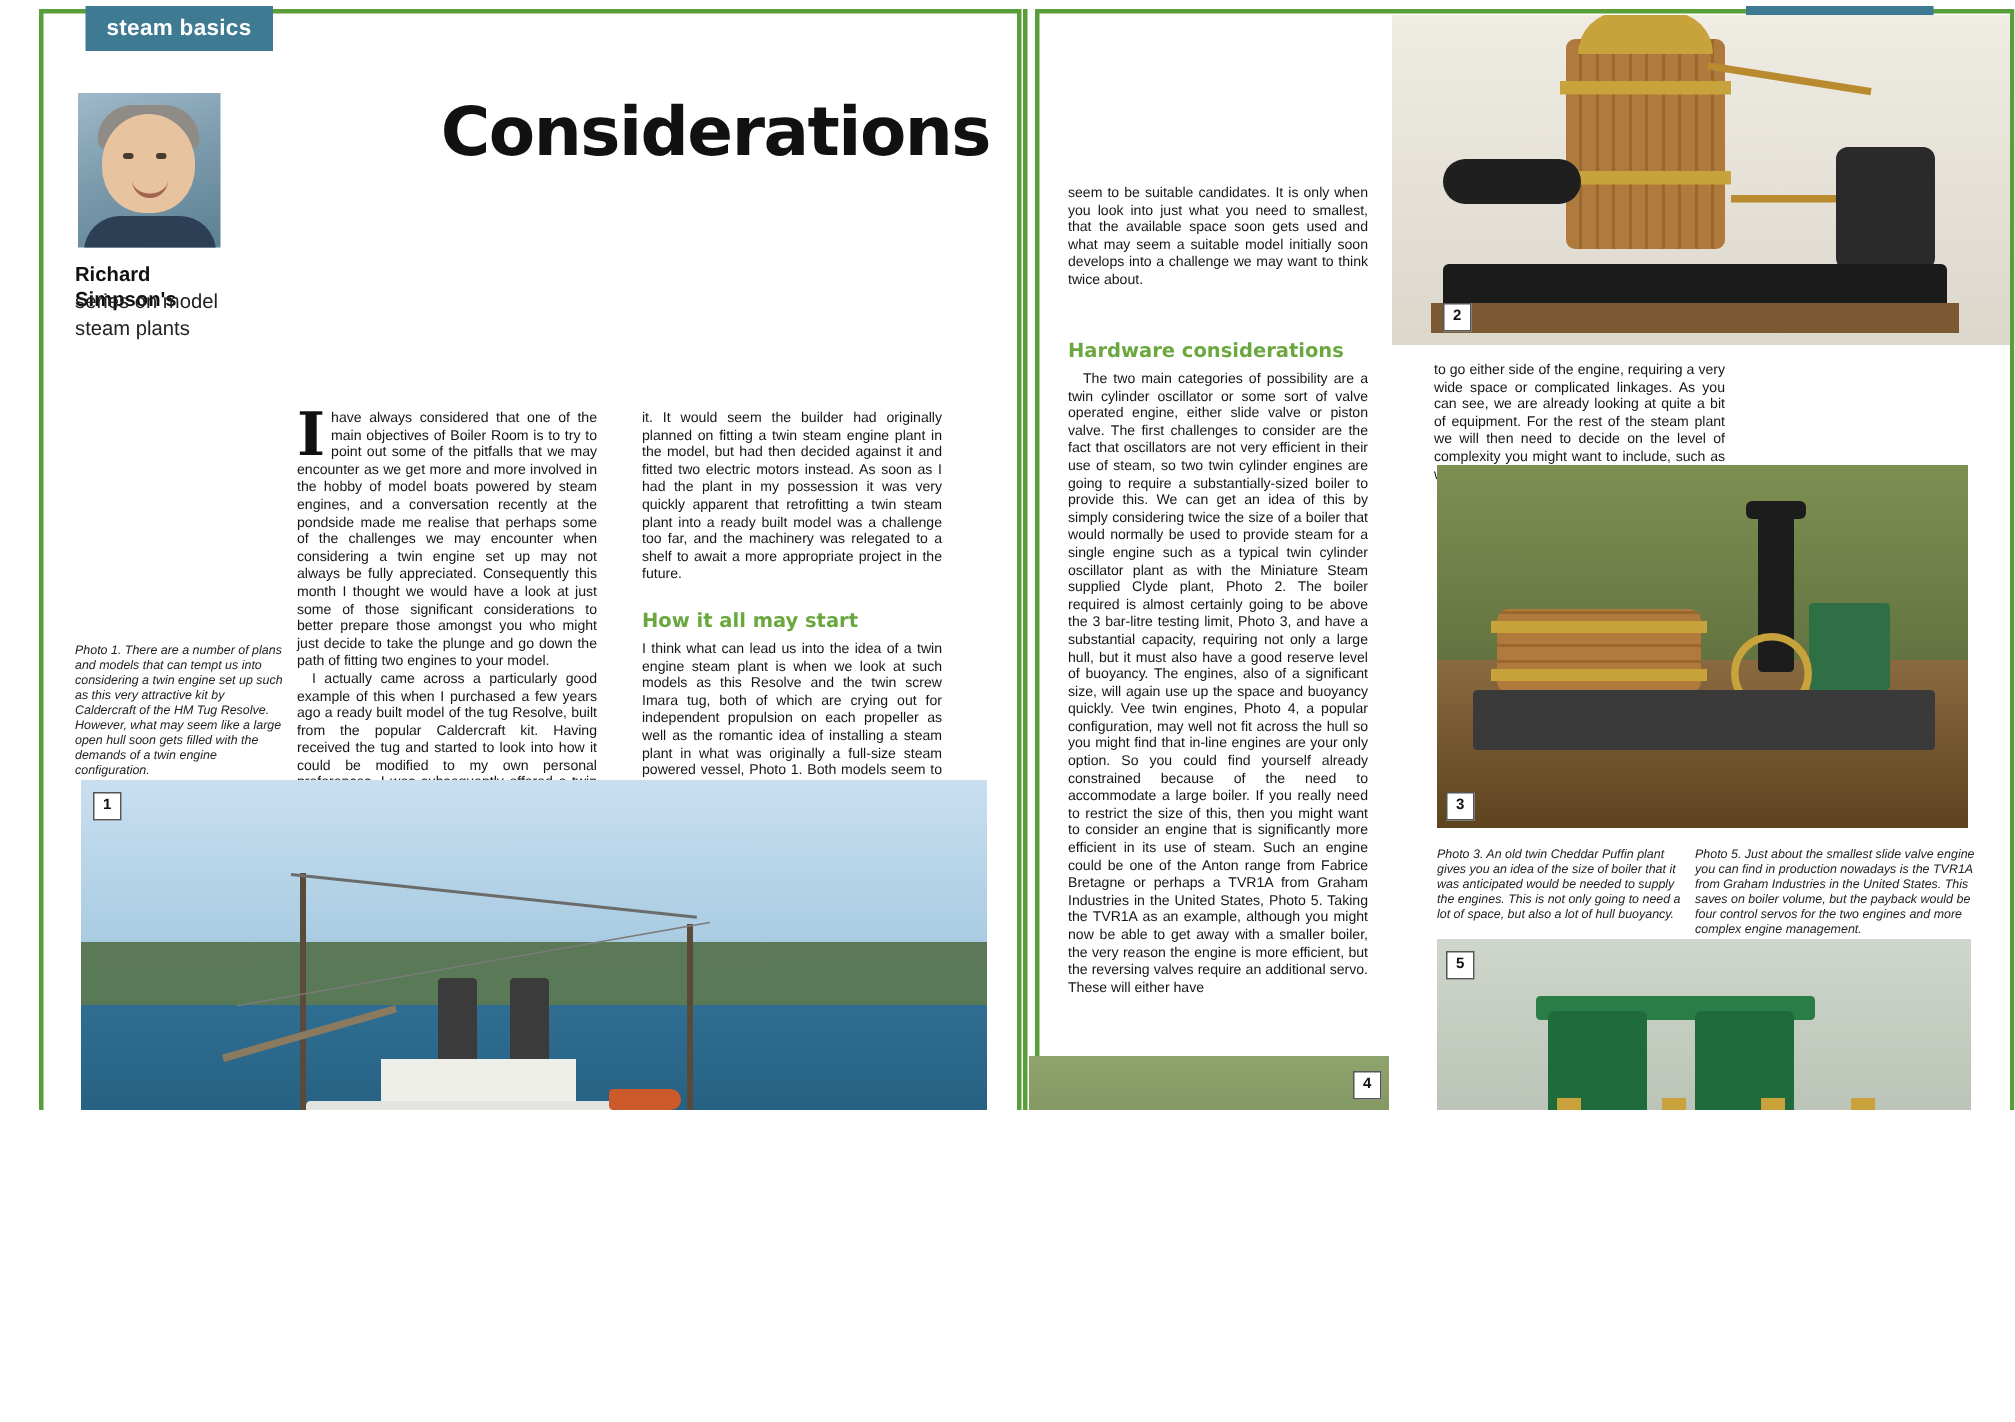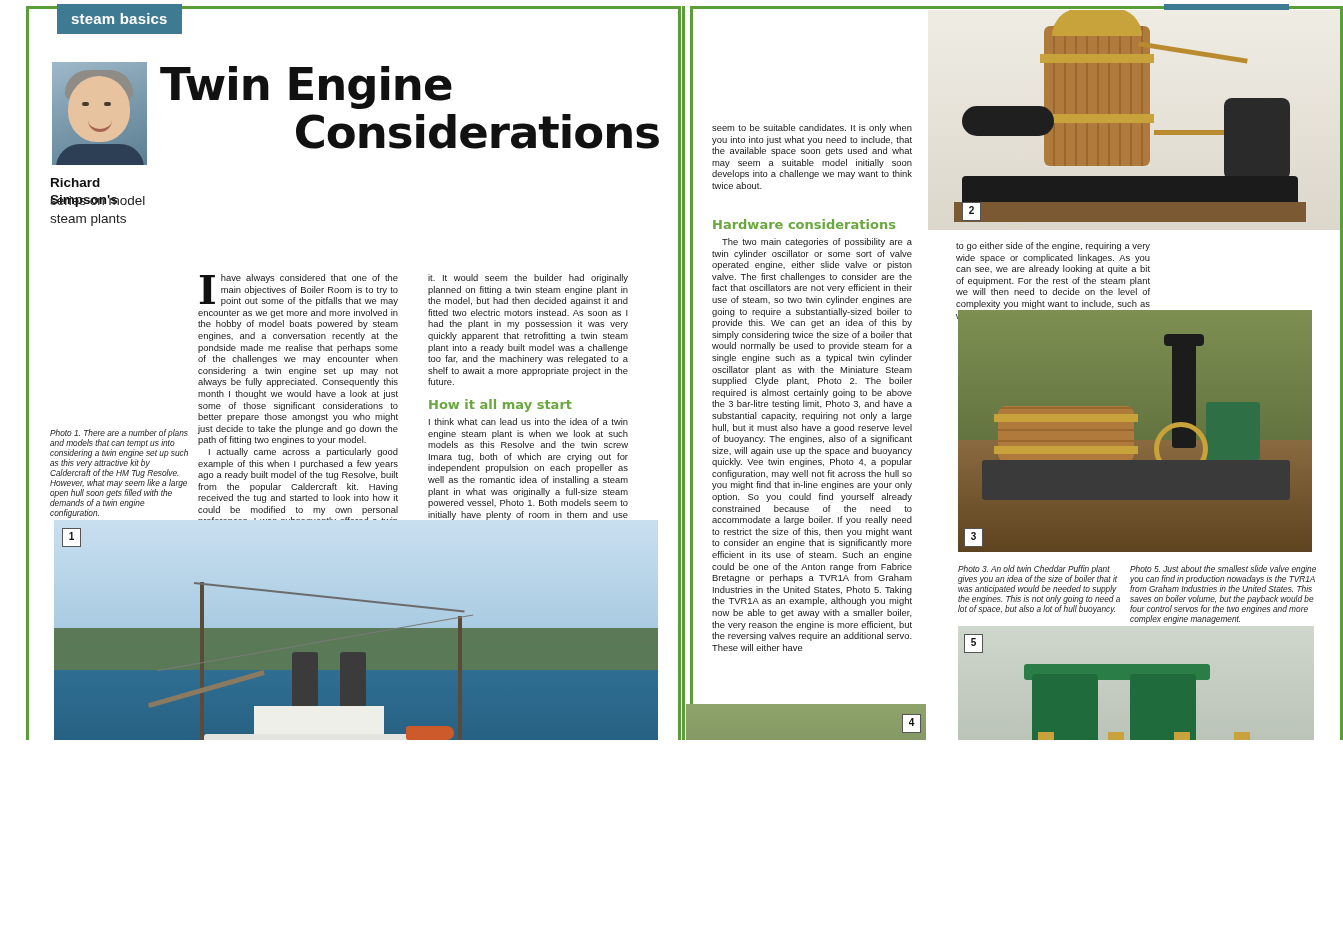--- a/index.html
+++ b/index.html
@@ -84,21 +84,21 @@
   
   .col{position:absolute;font-size:9.4px;line-height:11.6px;color:#151515;text-align:justify;}
   .col p{margin:0 0 0 0;text-indent:10px;}
   .col p.first{text-indent:0;}
   .dropcap{
     float:left;font-size:40px;line-height:32px;font-weight:bold;color:#111;
     margin:2px 4px 0 0;font-family:"DejaVu Serif", serif;
   }
   .subhead{
     color:#6aa83f;font-weight:bold;font-size:13px;line-height:15px;
-    margin:9px 0 4px 0;font-family:"DejaVu Sans", sans-serif;
+    margin:19px 0 4px 0;font-family:"DejaVu Sans", sans-serif;
   }
 
   .c1{left:186px;top:272px;width:200px;}
   .c2{left:416px;top:272px;width:200px;}
   .c3{left:700px;top:122px;width:200px;}
   .c4{left:700px;top:208px;width:200px;}
 
   
   .caption{position:absolute;font-size:8.3px;line-height:10px;font-style:italic;color:#222;text-align:left;}
 
@@ -231,38 +231,37 @@
     <div class="eye l"></div>
     <div class="eye r"></div>
     <div class="smile"></div>
     <div class="shirt"></div>
   </div>
   <div class="author-name">Richard Simpson's</div>
   <div class="author-sub">series on model steam plants</div>
 
   <div class="mast">
     <div class="mast-row">
-      <div class="mast-line2">Twin Engine</div>
     </div>
     <div class="mast-line3">Considerations</div>
   </div>
 
   <div class="col c1">
     <p class="first"><span class="dropcap">I</span><span>have always considered that one of the main objectives of Boiler Room is to try to point out some of the pitfalls that we may encounter as we get more and more involved in the hobby of model boats powered by steam engines, and a conversation recently at the pondside made me realise that perhaps some of the challenges we may encounter when considering a twin engine set up may not always be fully appreciated. Consequently this month I thought we would have a look at just some of those significant considerations to better prepare those amongst you who might just decide to take the plunge and go down the path of fitting two engines to your model.</span></p>
     <p><span>I actually came across a particularly good example of this when I purchased a few years ago a ready built model of the tug Resolve, built from the popular Caldercraft kit. Having received the tug and started to look into how it could be modified to my own personal preferences, I was subsequently offered a twin steam plant by the seller to go with</span></p>
   </div>
 
   <div class="col c2">
     <p class="first">it. It would seem the builder had originally planned on fitting a twin steam engine plant in the model, but had then decided against it and fitted two electric motors instead. As soon as I had the plant in my possession it was very quickly apparent that retrofitting a twin steam plant into a ready built model was a challenge too far, and the machinery was relegated to a shelf to await a more appropriate project in the future.</p>
     <div class="subhead">How it all may start</div>
     <p class="first">I think what can lead us into the idea of a twin engine steam plant is when we look at such models as this Resolve and the twin screw Imara tug, both of which are crying out for independent propulsion on each propeller as well as the romantic idea of installing a steam plant in what was originally a full-size steam powered vessel, Photo 1. Both models seem to initially have plenty of room in them and use large slow turning propellers, so would</p>
   </div>
 
   <div class="col c3">
-    <p class="first">seem to be suitable candidates. It is only when you into into just what you need to include, that the available space soon gets used and what may seem a suitable model initially soon develops into a challenge we may want to think twice about.</p>
+    <p class="first">seem to be suitable candidates. It is only when you look into just what you need to smallest, that the available space soon gets used and what may seem a suitable model initially soon develops into a challenge we may want to think twice about.</p>
   </div>
 
   <div class="col c4">
     <div class="subhead">Hardware considerations</div>
     <p>The two main categories of possibility are a twin cylinder oscillator or some sort of valve operated engine, either slide valve or piston valve. The first challenges to consider are the fact that oscillators are not very efficient in their use of steam, so two twin cylinder engines are going to require a substantially-sized boiler to provide this. We can get an idea of this by simply considering twice the size of a boiler that would normally be used to provide steam for a single engine such as a typical twin cylinder oscillator plant as with the Miniature Steam supplied Clyde plant, Photo 2. The boiler required is almost certainly going to be above the 3 bar-litre testing limit, Photo 3, and have a substantial capacity, requiring not only a large hull, but it must also have a good reserve level of buoyancy. The engines, also of a significant size, will again use up the space and buoyancy quickly. Vee twin engines, Photo 4, a popular configuration, may well not fit across the hull so you might find that in-line engines are your only option. So you could find yourself already constrained because of the need to accommodate a large boiler. If you really need to restrict the size of this, then you might want to consider an engine that is significantly more efficient in its use of steam. Such an engine could be one of the Anton range from Fabrice Bretagne or perhaps a TVR1A from Graham Industries in the United States, Photo 5. Taking the TVR1A as an example, although you might now be able to get away with a smaller boiler, the very reason the engine is more efficient, but the reversing valves require an additional servo. These will either have</p>
   </div>
 
   <div class="caption" style="left:38px;top:428px;width:140px;">Photo 1. There are a number of plans and models that can tempt us into considering a twin engine set up such as this very attractive kit by Caldercraft of the HM Tug Resolve. However, what may seem like a large open hull soon gets filled with the demands of a twin engine configuration.</div>
 
   <div class="photo ph1">

